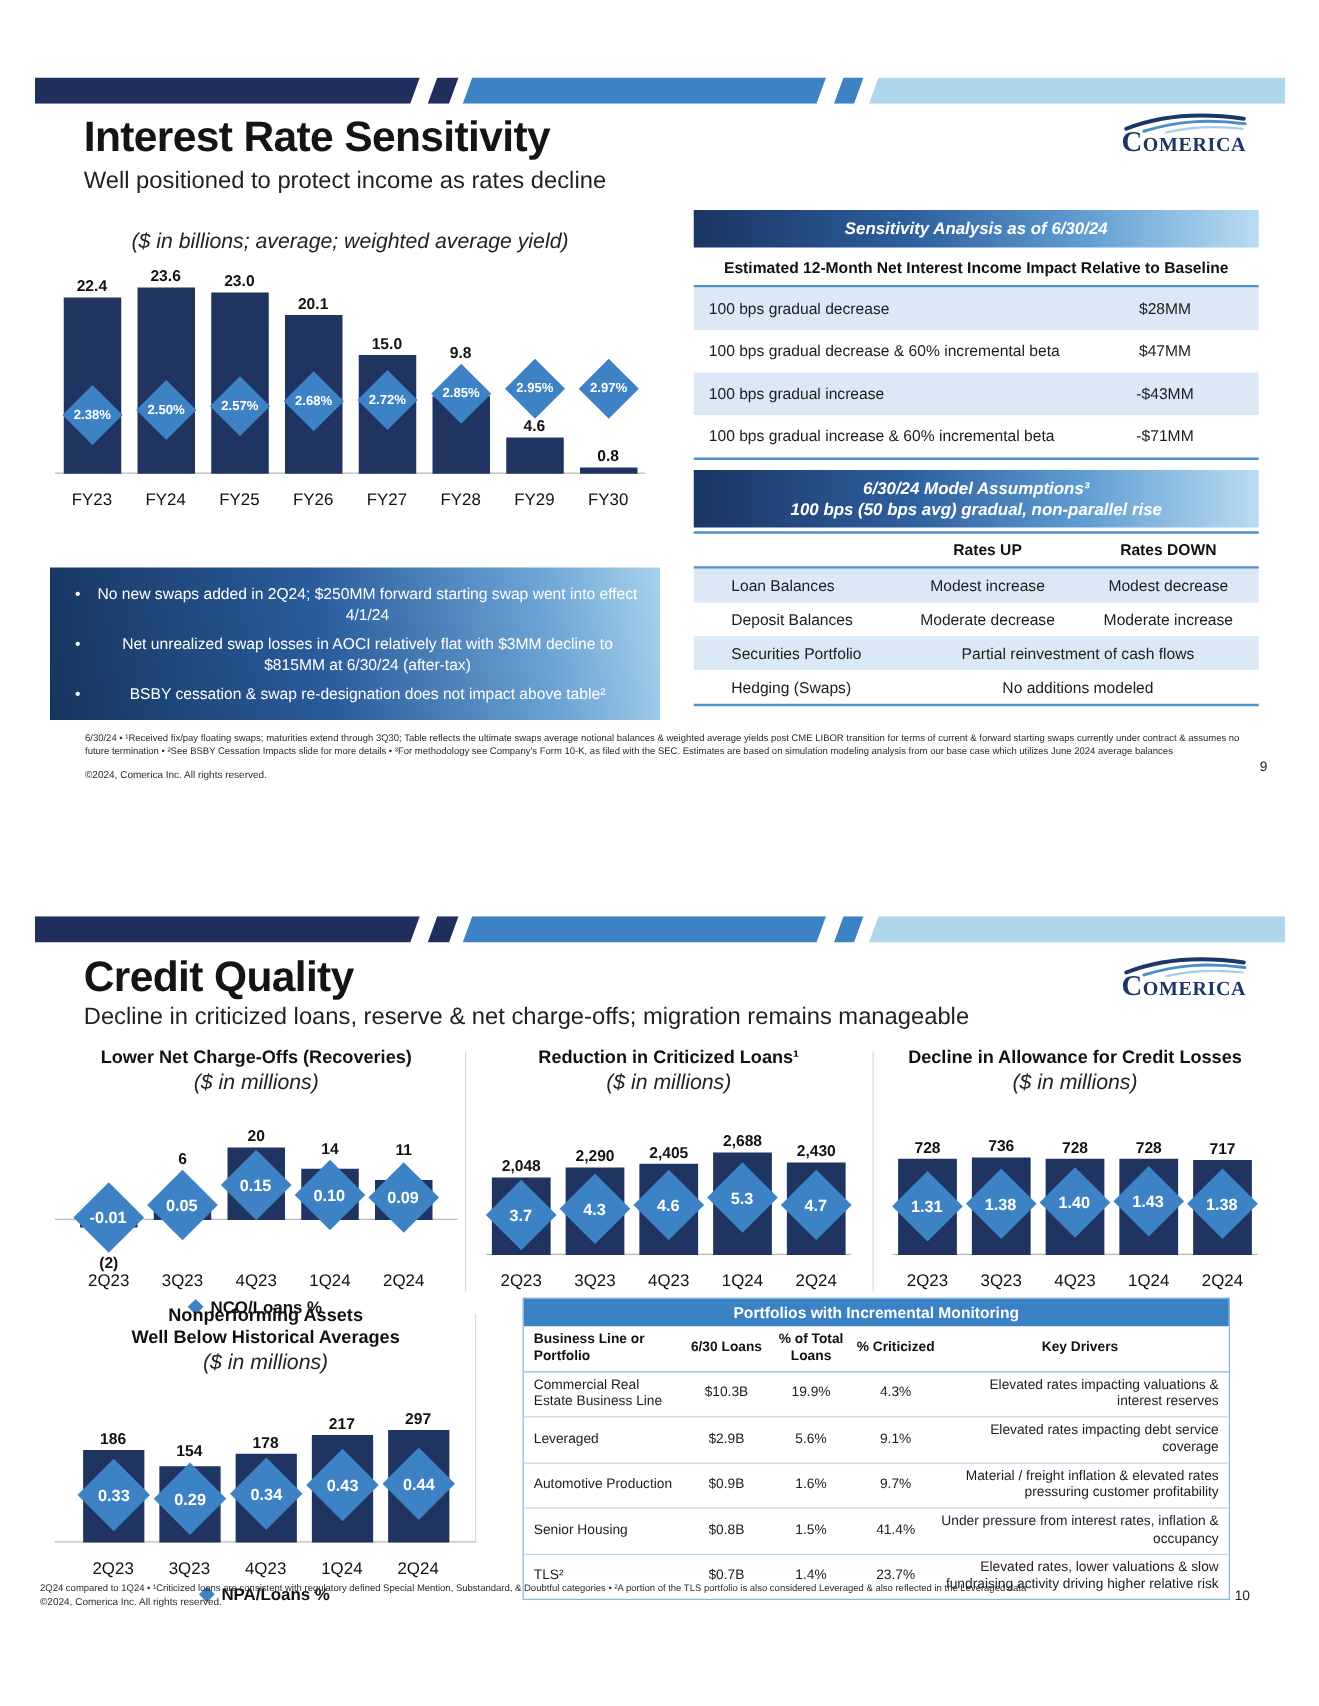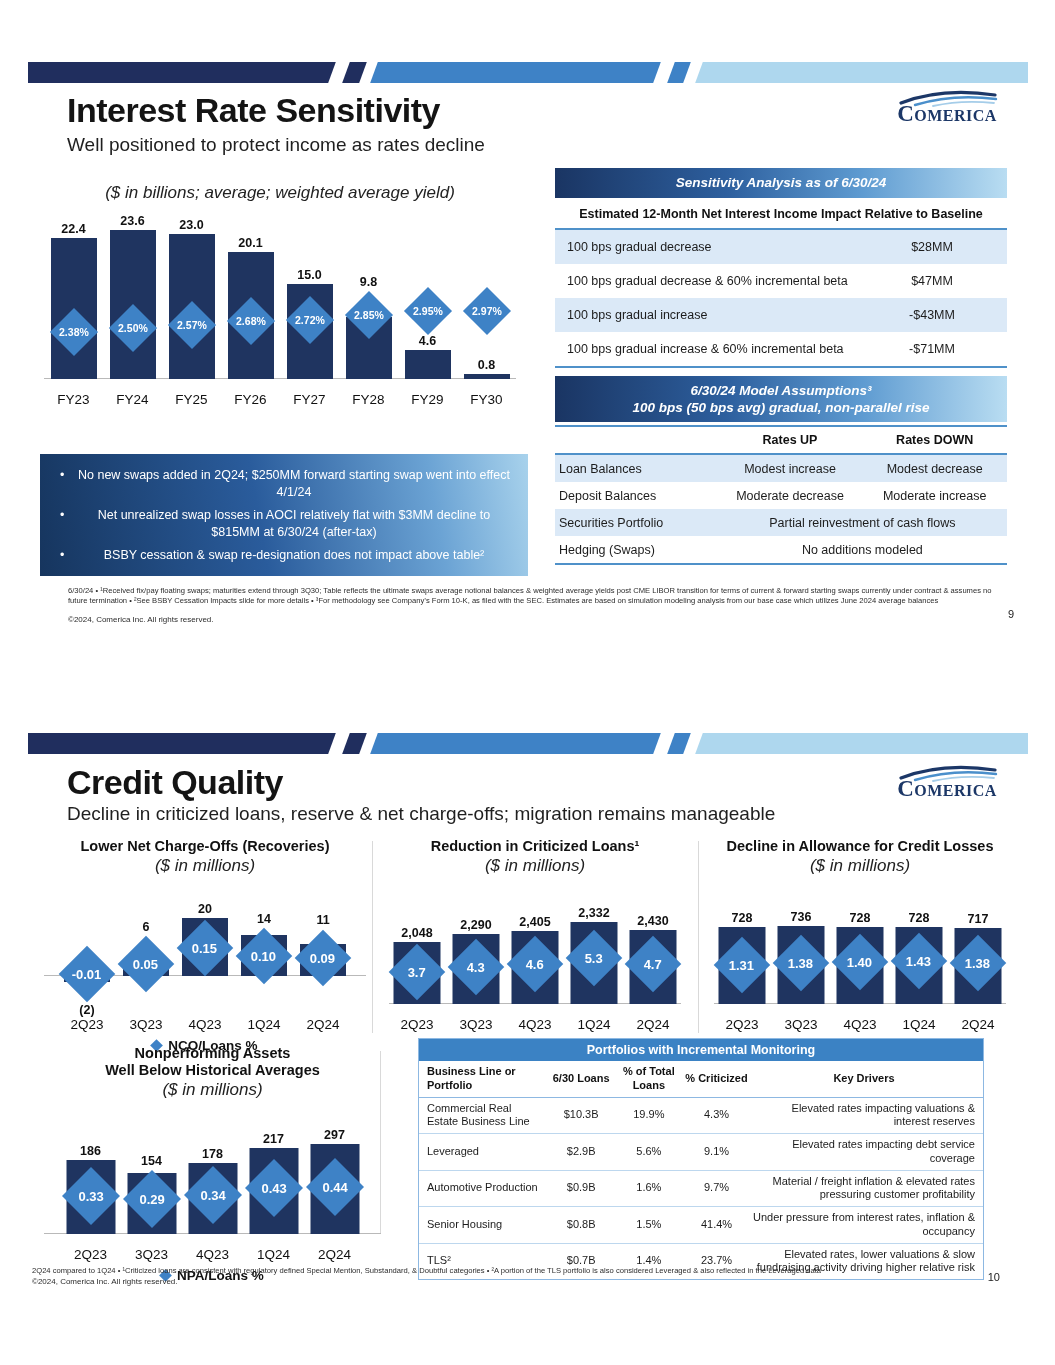--- a/index.html
+++ b/index.html
@@ -69,21 +69,21 @@
   .srow{display:flex;height:34px;align-items:center;font-size:12.5px;color:#1c1c1c;}
   .srow:nth-child(odd){background:var(--row-blue);}
   .srow .lab{flex:1;padding-left:12px;}
   .srow .val{width:150px;text-align:center;}
   .assume-head{margin-top:8px;padding:6px 0;line-height:17px;}
   .a-colhead{display:flex;height:26px;align-items:center;font-weight:bold;font-size:12.5px;
     border-top:2px solid var(--rule);border-bottom:2px solid var(--rule);margin-top:3px;color:#111;}
   .a-rows{border-bottom:2px solid var(--rule);}
   .arow{display:flex;min-height:27px;align-items:center;font-size:12.5px;color:#1c1c1c;}
   .arow:nth-child(odd){background:var(--row-blue);}
-  .acl-lab{width:36%;padding-left:4px;box-sizing:border-box;}
+  .acl-lab{width:36%;padding-left:30px;box-sizing:border-box;}
   .acl-up,.acl-down{width:32%;text-align:center;}
   .acl-span{width:64%;text-align:center;}
 
   
   .bluebox{position:absolute;left:12px;top:392px;width:488px;height:122px;box-sizing:border-box;
     background:linear-gradient(80deg,#16355e 0%,#2a5c9c 45%,#6ba3d4 80%,#a8d2ec 100%);
     padding:13px 14px 10px 16px;text-align:center;}
   .bullet{position:relative;color:#fff;font-size:12.5px;line-height:1.32;
     padding-left:18px;margin-bottom:7px;}
   .bullet::before{content:"\2022";position:absolute;left:4px;top:0;}
@@ -375,21 +375,21 @@
           <div class="dia" style="height: 40px; width: 40px; bottom: 39.65px;">
             <span style="font-size: 13px;">4.6</span>
           </div>
           <div class="c-val" style="bottom: 75px;">2,405</div>
         </div>
         <div class="c-group" style="width: 59px;">
           <div class="c-bar" style="width: 47px; height: 82px; bottom: 0px;"></div>
           <div class="dia" style="height: 40px; width: 40px; bottom: 45.6px;">
             <span style="font-size: 13px;">5.3</span>
           </div>
-          <div class="c-val" style="bottom: 84px;">2,332</div>
+          <div class="c-val" style="bottom: 84px;">2,688</div>
         </div>
         <div class="c-group" style="width: 59px;">
           <div class="c-bar" style="width: 47px; height: 74px; bottom: 0px;"></div>
           <div class="dia" style="height: 40px; width: 40px; bottom: 40.5px;">
             <span style="font-size: 13px;">4.7</span>
           </div>
           <div class="c-val" style="bottom: 76px;">2,430</div>
         </div>
       </div>
       <div class="c-xrow">

